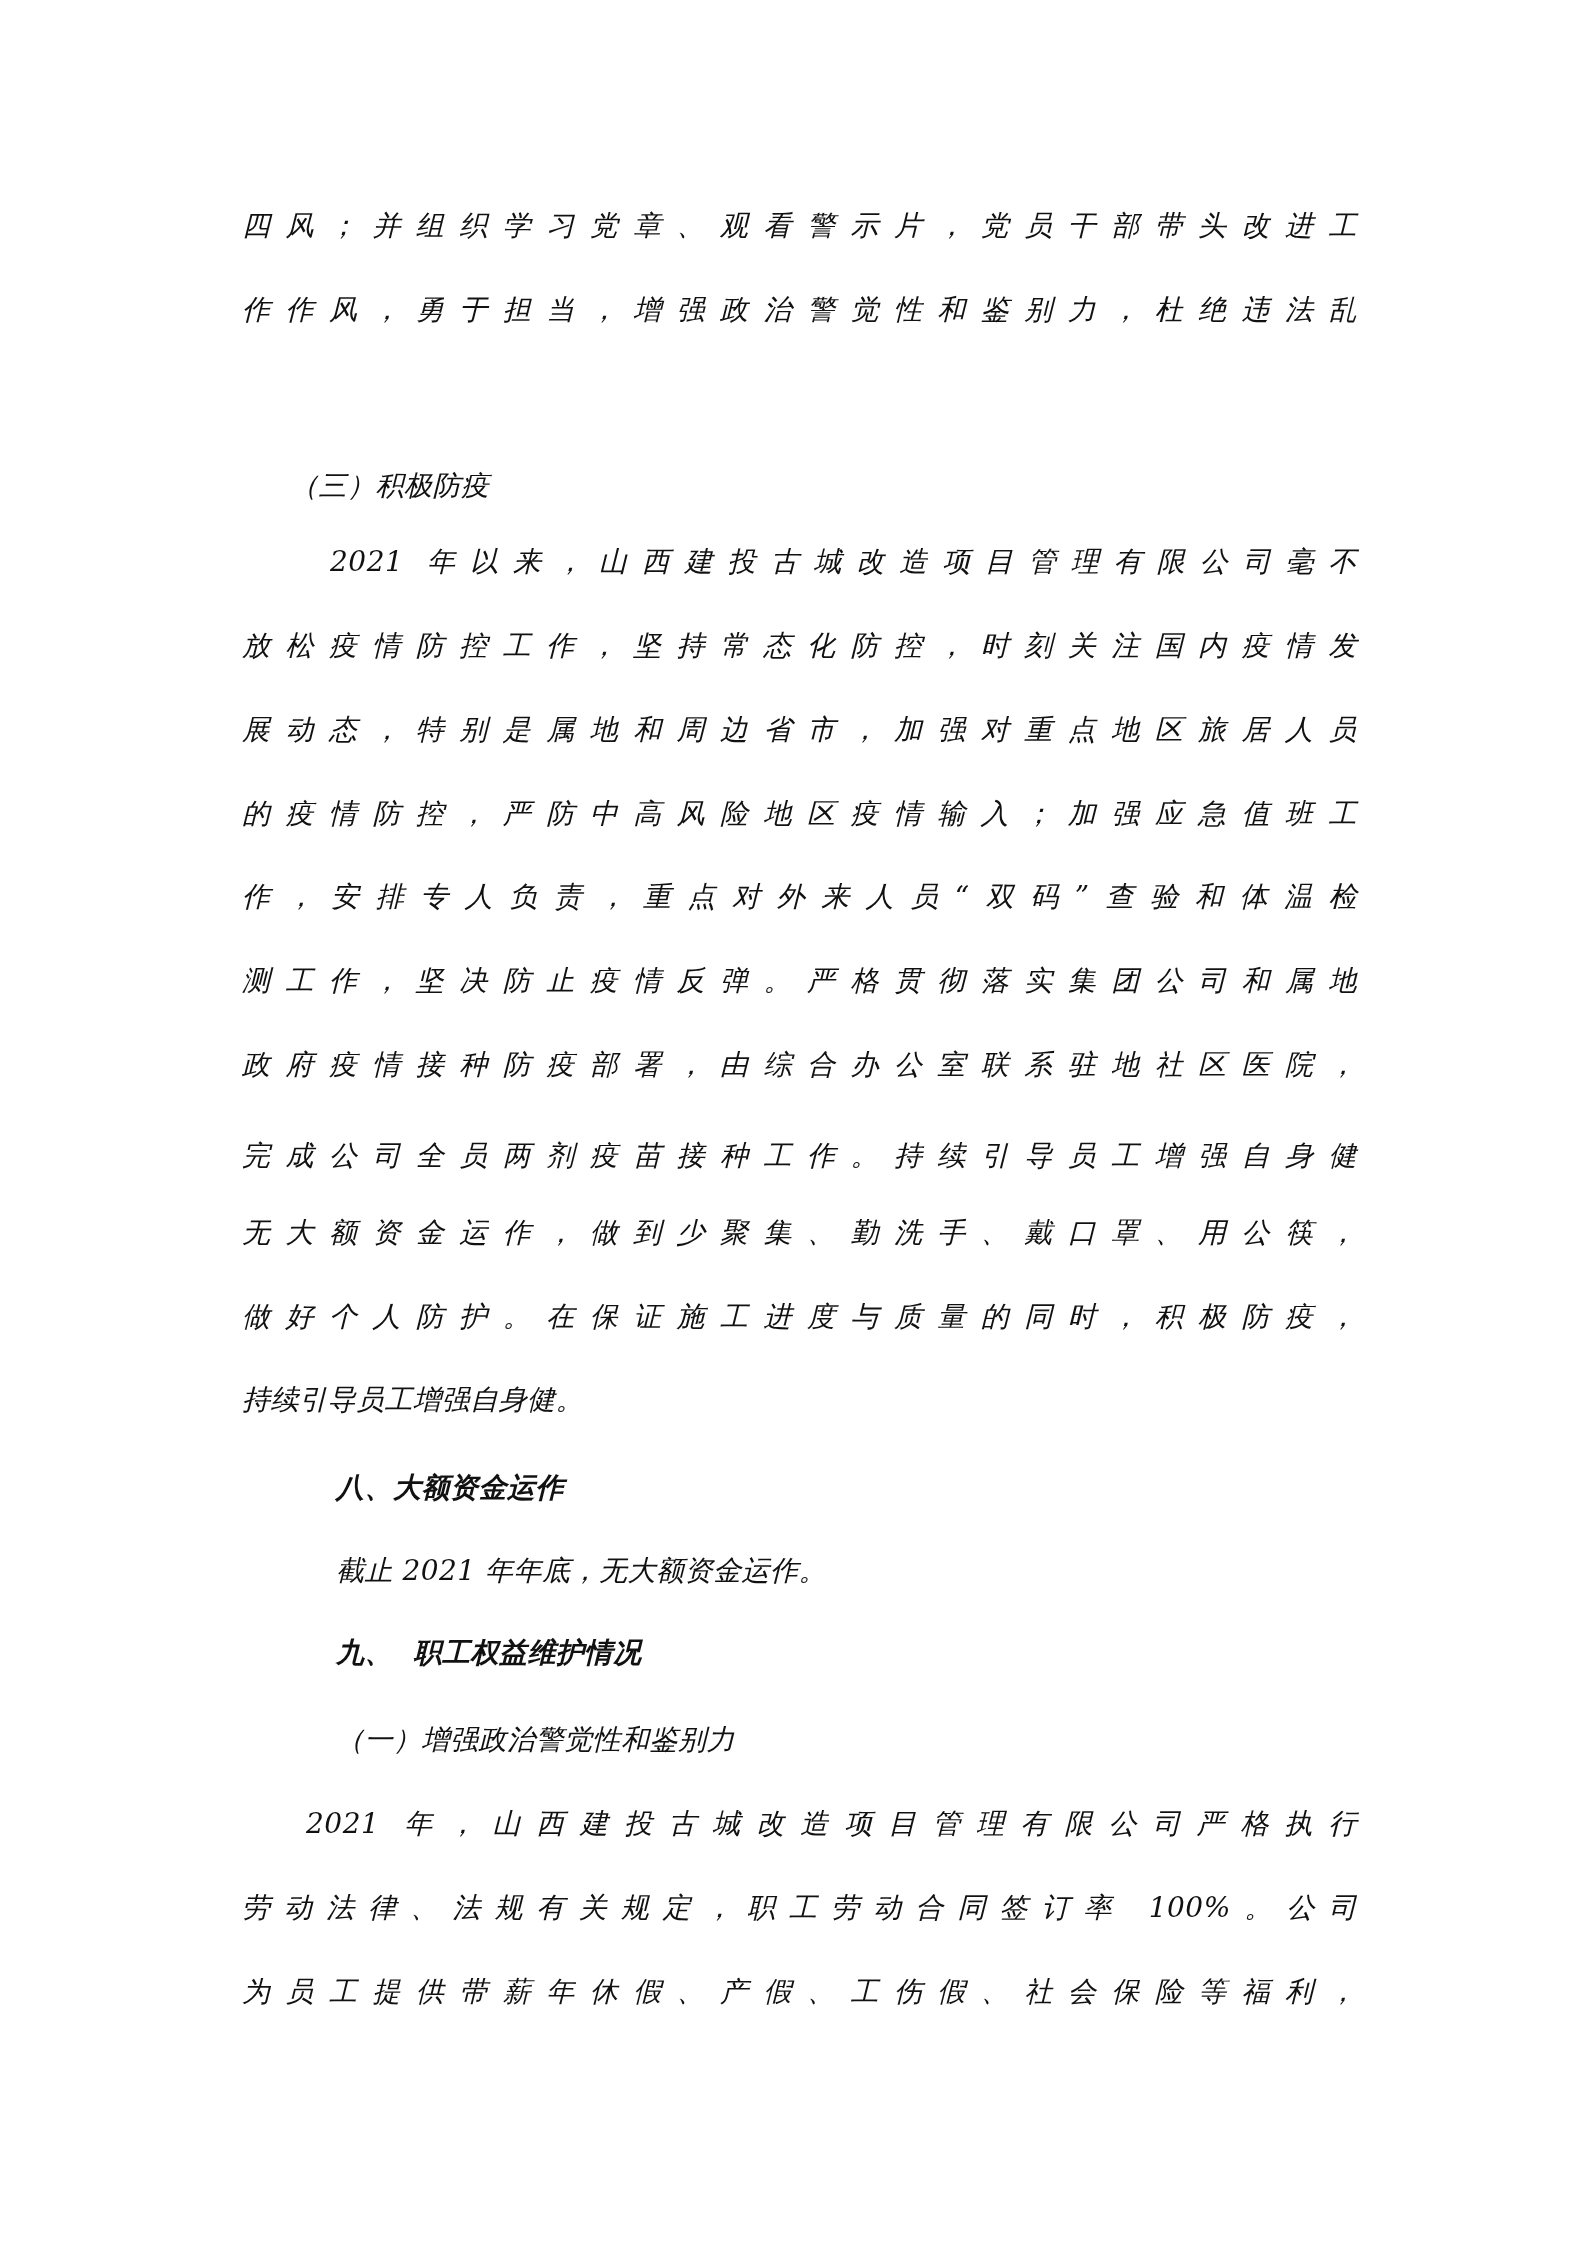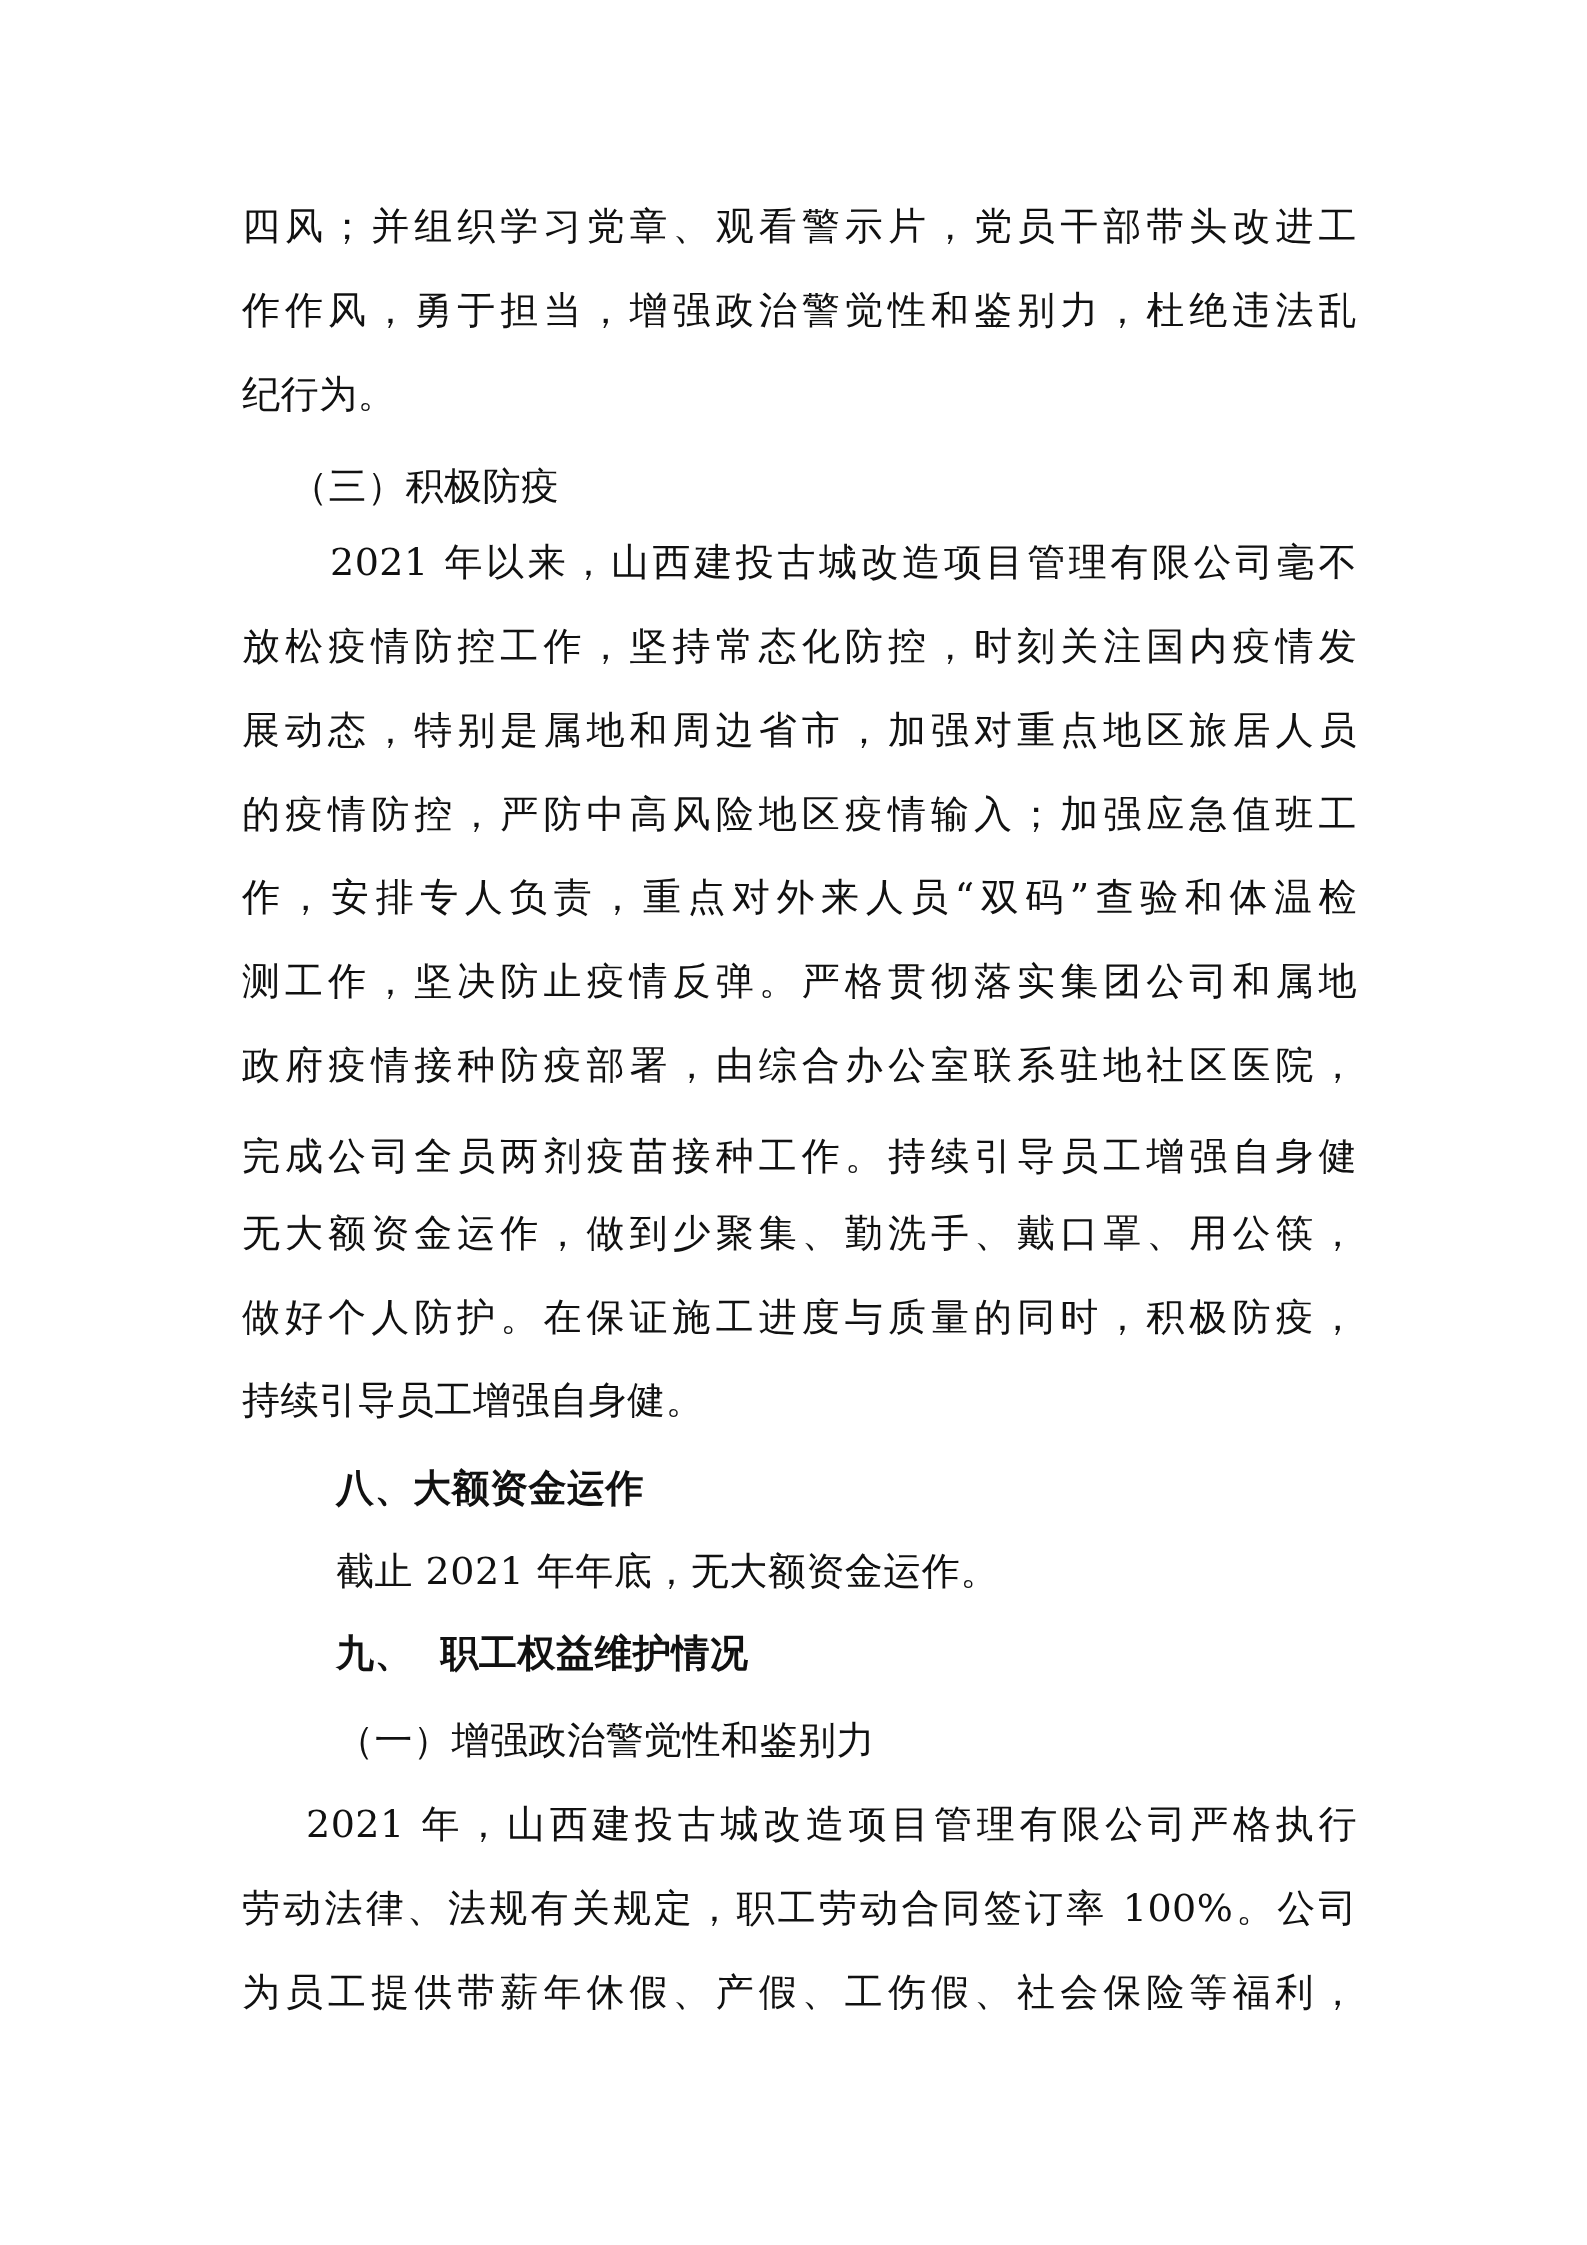--- a/index.html
+++ b/index.html
@@ -4,41 +4,40 @@
   <style>
     html, body { margin: 0; padding: 0; background: #ffffff; }
     body { width: 1587px; height: 2245px; position: relative; overflow: hidden; }
     .page {
       position: absolute; left: 0; top: 0; width: 1587px; height: 2245px;
       background: #ffffff; color: #111111;
     }
     .line {
       position: absolute; left: 242px; width: 1115px;
       font-family: "DejaVu Serif", "Liberation Serif", serif;
-      font-size: 38px; line-height: 56px; height: 56px;
+      font-size: 28px; line-height: 56px; height: 56px;
       white-space: nowrap; letter-spacing: 0.5px;
-      text-align: justify; text-align-last: justify;
+      text-align: justify; text-align-last: justify; font-style: italic;
     }
     .line.last { text-align: left; text-align-last: left; }
     .indent { left: 330px; width: 1027px; }
     .indent-h { left: 336px; }
     .heading {
       font-family: "DejaVu Sans", "Liberation Sans", sans-serif;
       font-weight: bold; text-align: right; text-align-last: left;
     }
     .sub { text-align: left; text-align-last: left; }
   </style>
 </head>
 <body>
 
 <div class="page">
 
   <div class="line" style="top:198px">四风；并组织学习党章、观看警示片，党员干部带头改进工</div>
   <div class="line" style="top:282px">作作风，勇于担当，增强政治警觉性和鉴别力，杜绝违法乱</div>
-  <div class="line last" style="top:366px">纪行为。</div>
 
   <div class="line sub" style="top:450px; left:290px;margin-top:8px;">（三）积极防疫</div>
 
   <div class="line indent" style="top:534px">2021 年以来，山西建投古城改造项目管理有限公司毫不</div>
   <div class="line" style="top:618px">放松疫情防控工作，坚持常态化防控，时刻关注国内疫情发</div>
   <div class="line" style="top:702px">展动态，特别是属地和周边省市，加强对重点地区旅居人员</div>
   <div class="line" style="top:786px">的疫情防控，严防中高风险地区疫情输入；加强应急值班工</div>
   <div class="line" style="top:869px">作，安排专人负责，重点对外来人员“双码”查验和体温检</div>
   <div class="line" style="top:953px">测工作，坚决防止疫情反弹。严格贯彻落实集团公司和属地</div>
   <div class="line" style="top:1037px">政府疫情接种防疫部署，由综合办公室联系驻地社区医院，</div>

